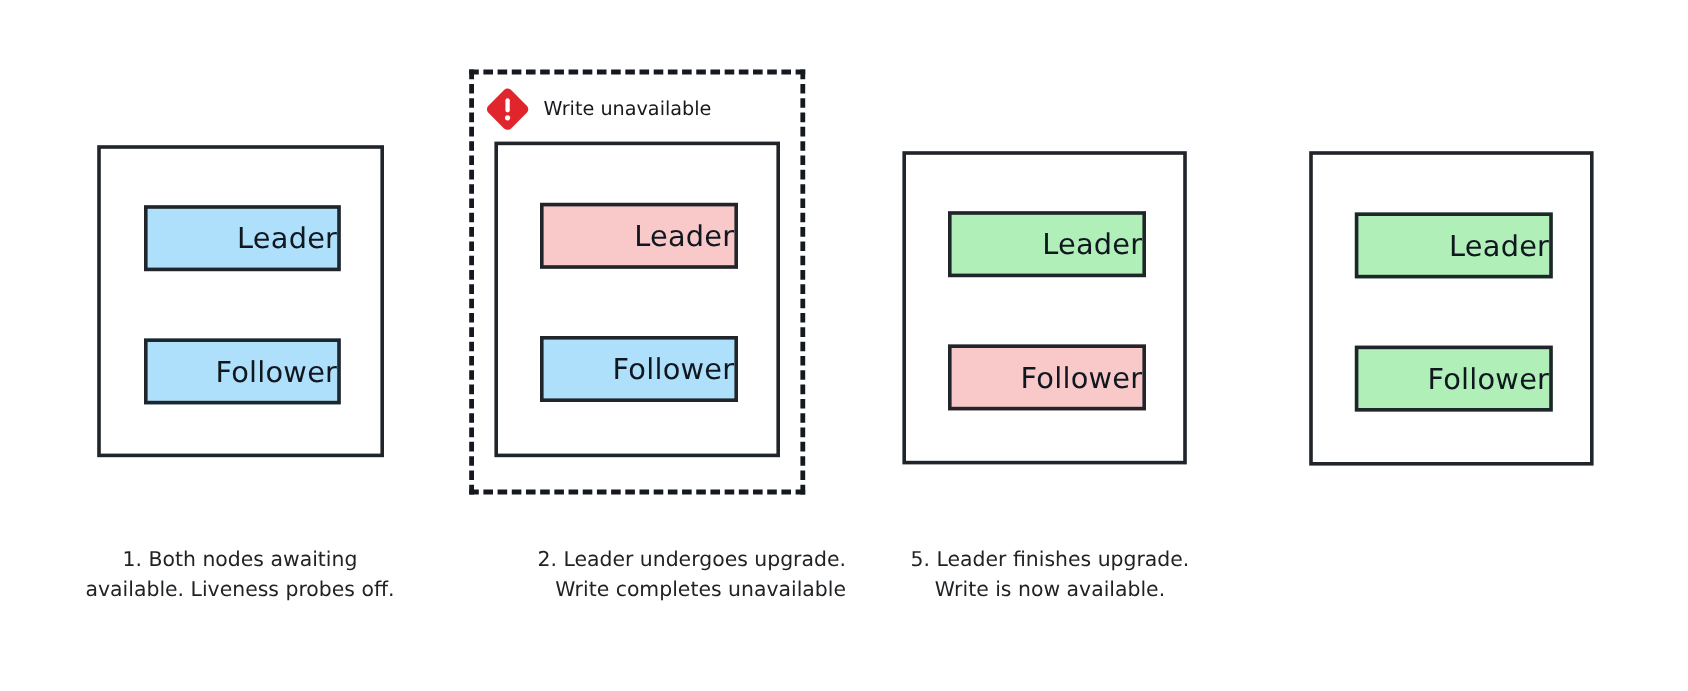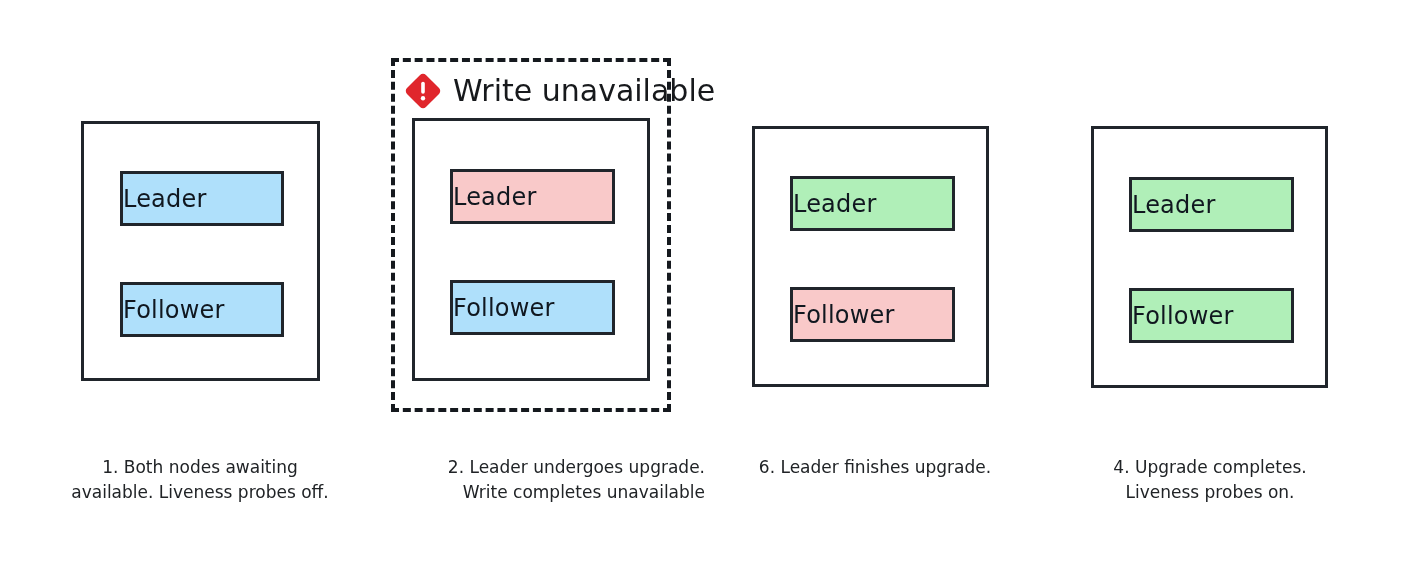--- a/index.html
+++ b/index.html
@@ -33,21 +33,21 @@
     border: 3px solid #20252b;
     background: #ffffff;
   }
 
   .node {
     position: absolute;
     box-sizing: border-box;
     border: 3px solid #20252b;
     display: flex;
     align-items: center;
-    justify-content: flex-start;
+    justify-content: flex-end;
     font-size: 24px;
     line-height: 1;
     letter-spacing: 0.2px;
     color: #10171f;
     white-space: nowrap;
   }
 
   .node.blue  { background: #afe0fb; }
   .node.pink  { background: #f9c9c9; }
   .node.green { background: #b0efb8; }
@@ -68,21 +68,21 @@
   }
 
   .warn-icon {
     width: 38px;
     height: 38px;
     flex: 0 0 auto;
     display: block;
   }
 
   .alert-label {
-    font-size: 30px;
+    font-size: 16px;
     color: #17191c;
     white-space: nowrap;
     line-height: 1;
   }
 
   
   .caption {
     position: absolute;
     text-align: center;
     font-size: 17px;
@@ -146,34 +146,31 @@
     <div class="node-box" style="left:752px; top:126px; width:237px; height:261px;">
       <div class="node green" style="left:35px; top:47px; width:165px; height:55px;">
         <span>Leader</span>
       </div>
       <div class="node pink" style="left:35px; top:158px; width:165px; height:55px;">
         <span>Follower</span>
       </div>
     </div>
 
     <div class="caption" style="left:710px; top:455px; width:330px;">
-      <span class="line">6. Leader finishes upgrade.</span>
+      <span class="line">5. Leader finishes upgrade.</span>
+      <span class="line">Write is now available.</span>
     </div>
   </div>
 
   <div class="panel" style="left:0px; top:0px; width:1407px; height:576px;">
 
     <div class="node-box" style="left:1091px; top:126px; width:237px; height:262px;">
       <div class="node green" style="left:35px; top:48px; width:165px; height:55px;">
         <span>Leader</span>
       </div>
       <div class="node green" style="left:35px; top:159px; width:165px; height:55px;">
         <span>Follower</span>
       </div>
     </div>
 
-    <div class="caption" style="left:1050px; top:455px; width:320px;">
-      <span class="line">4. Upgrade completes.</span>
-      <span class="line">Liveness probes on.</span>
-    </div>
   </div>
 
 </div>
 
 </body></html>

